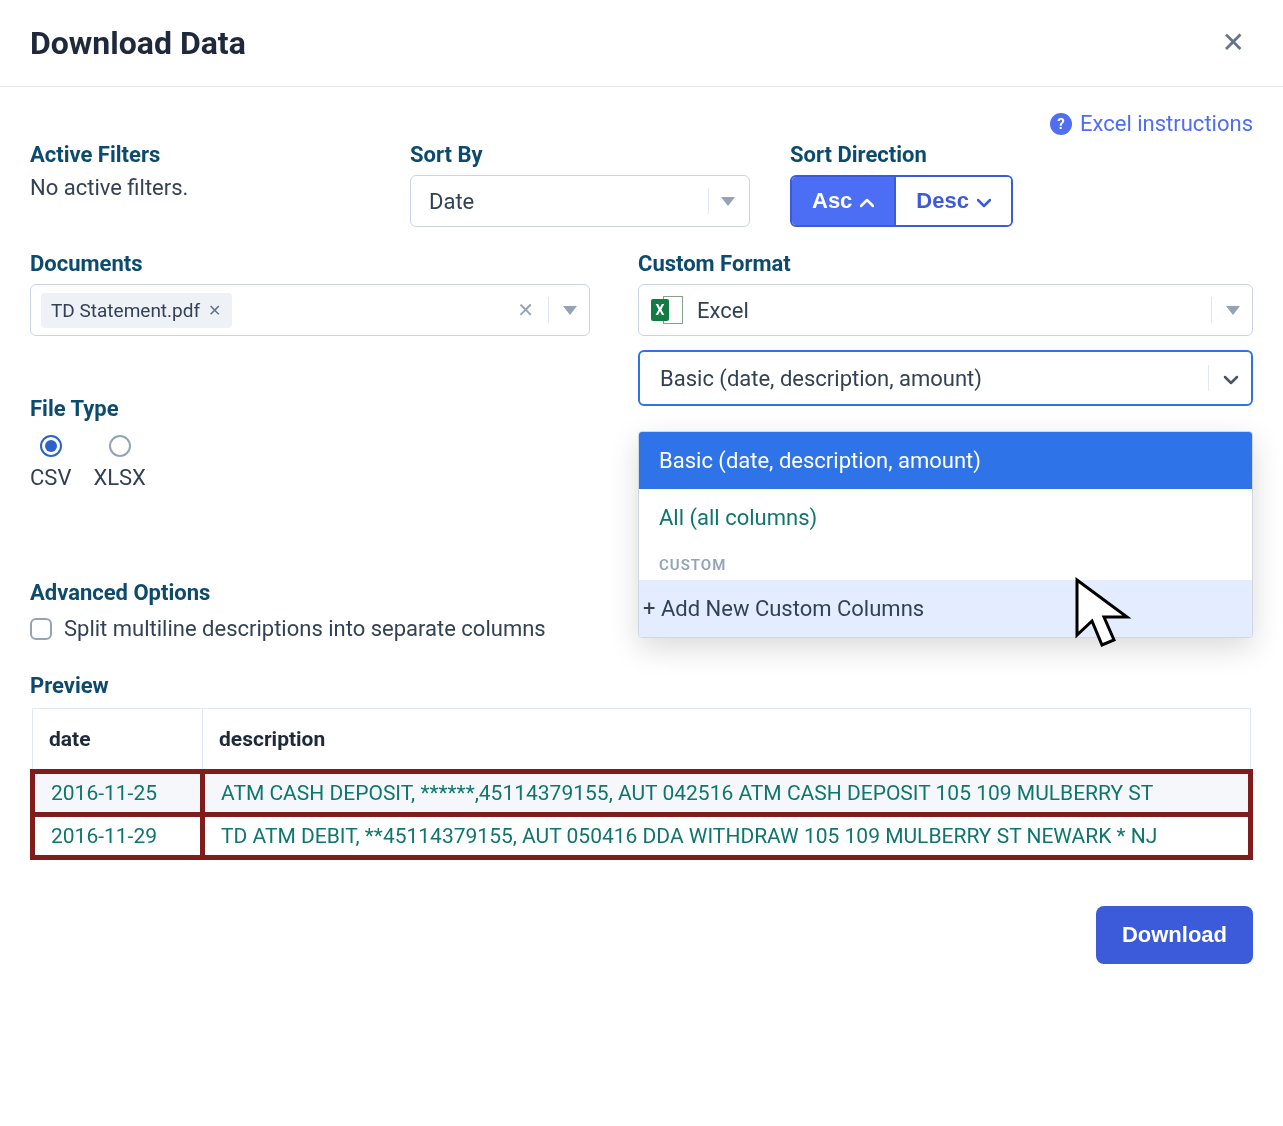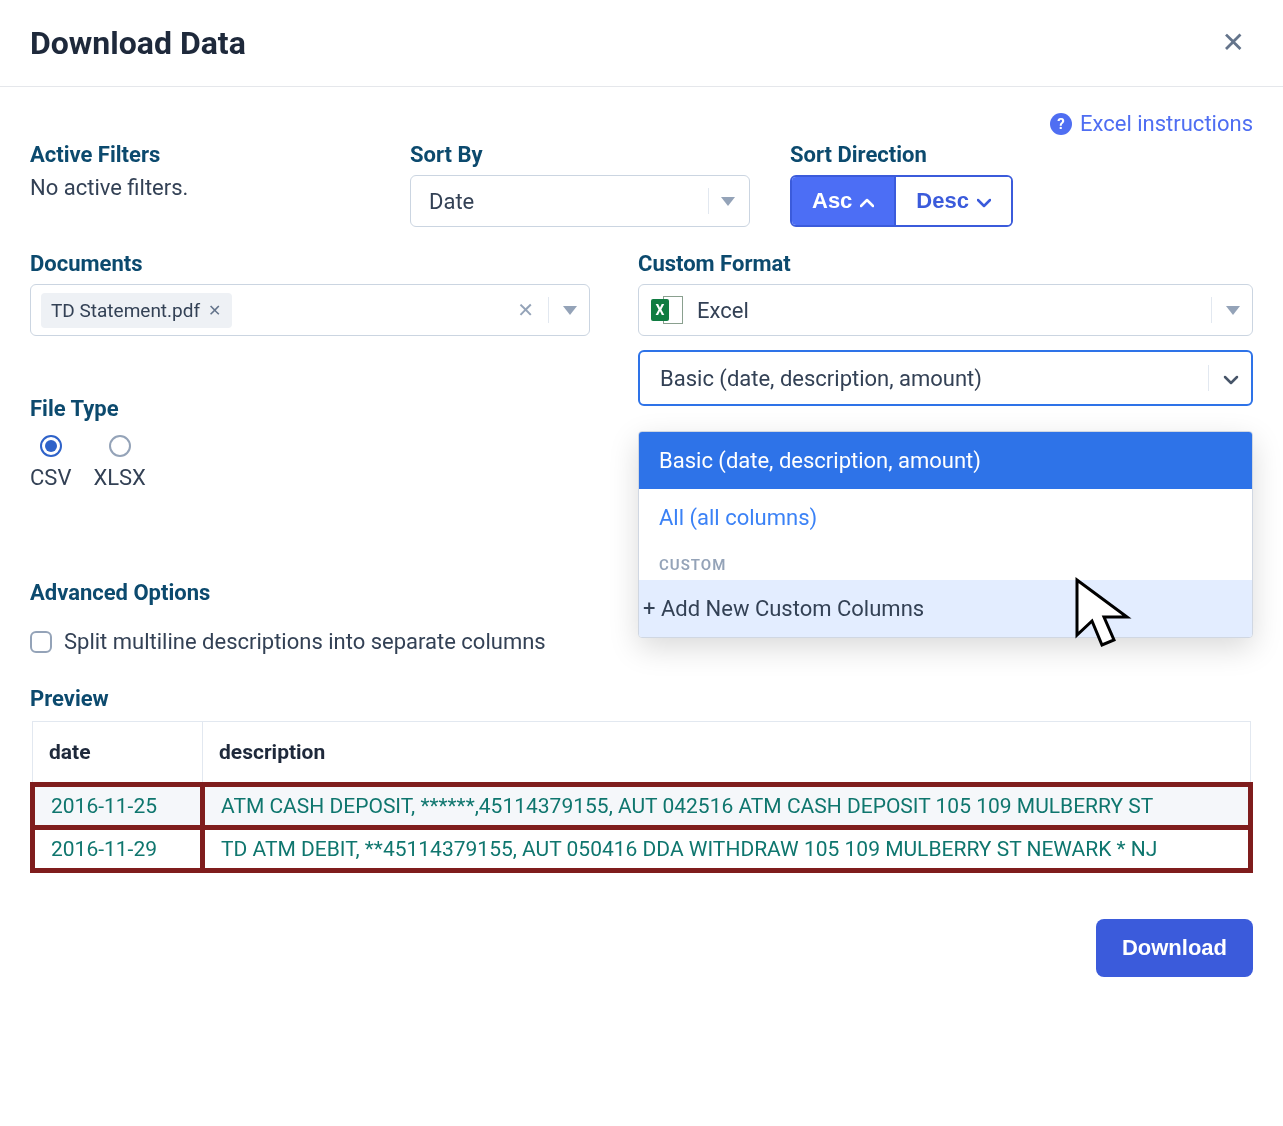--- a/index.html
+++ b/index.html
@@ -41,34 +41,34 @@
   .excel-icon { width:32px; height:28px; position:relative; }
   .excel-icon .sheet { position:absolute; right:0; top:0; width:20px; height:28px; background:#fff; border:1px solid #8aa08f; }
   .excel-icon .book  { position:absolute; left:0; top:3px; width:18px; height:22px; background:#107c41; border-radius:2px; display:flex; align-items:center; justify-content:center; color:#fff; font-weight:700; font-size:14px; }
   .excel-right { margin-left:auto; display:flex; align-items:center; gap:14px; }
   
   .columns-select { display:flex; align-items:center; height:56px; border:2px solid #2e73e8; border-radius:6px; padding:0 12px 0 20px; background:#fff; font-size:22px; color:#334155; margin-top:14px; }
   .columns-right { margin-left:auto; display:flex; align-items:center; gap:14px; }
   .chev-down-solid { color:#475569; }
 
   .dropdown { position:absolute; left:0; right:0; top:180px; background:#fff; border:1px solid #d0d7e2; border-radius:4px; box-shadow:0 10px 30px rgba(0,0,0,0.15); z-index:10; overflow:hidden; }
-  .dropdown .opt { padding:16px 20px; font-size:22px; color:#3b82f6; cursor:pointer; }
+  .dropdown .opt { padding:16px 20px; font-size:22px; color:#0f766e; cursor:pointer; }
   .dropdown .opt.selected { background:#2e73e8; color:#fff; }
   .dropdown .group-label { padding:10px 20px 6px 20px; font-size:15px; letter-spacing:1px; color:#94a3b8; font-weight:600; }
   .dropdown .custom-opt { background:#e3edff; padding:16px 4px; font-size:22px; color:#334155; cursor:pointer; }
 
   .file-type-block { margin-top:60px; }
   .radio-row { display:flex; gap:22px; margin-top:14px; font-size:22px; align-items:center; }
   .radio { display:inline-flex; align-items:center; gap:8px;flex-direction:column; }
   .radio .dot { width:22px; height:22px; border:2px solid #2e62c9; border-radius:50%; position:relative; display:inline-block; }
   .radio .dot.checked::after { content:""; position:absolute; inset:3px; background:#2e62c9; border-radius:50%; }
   .radio .dot.unchecked { border-color:#94a3b8; }
 
   .adv-block { margin-top:90px; }
-  .check-row { display:flex; align-items:center; gap:12px; margin-top:24px; font-size:22px; }
+  .check-row { display:flex; align-items:center; gap:12px; margin-top:11px; font-size:22px; }
   .check-box { width:22px; height:22px; border:2px solid #94a3b8; border-radius:6px; display:inline-block; }
 
   .preview-block { margin-top:32px; }
   table.preview { width:100%; border-collapse:collapse; border:1px solid #e2e8f0; margin-top:10px; font-size:21px; }
   table.preview th { text-align:left; padding:18px 16px; font-weight:700; color:#1e293b; border:1px solid #e2e8f0; background:#fff; }
   table.preview td { padding:7px 16px; border:5px solid #7f1d1d; color:#0f766e; white-space:nowrap; overflow:hidden; text-overflow:ellipsis; max-width:0; }
   table.preview tr.odd td { background:#f5f7fa; }
   table.preview col.date { width:170px; }
 
   .footer { display:flex; justify-content:flex-end; margin-top:46px; }

